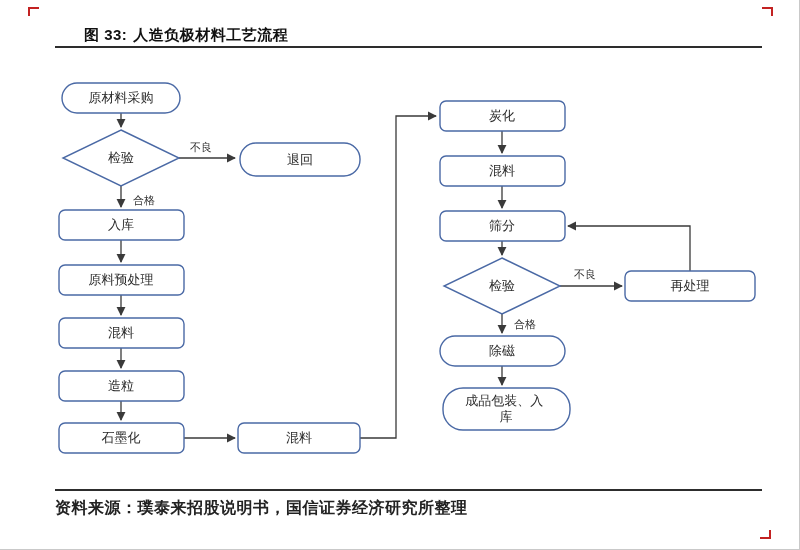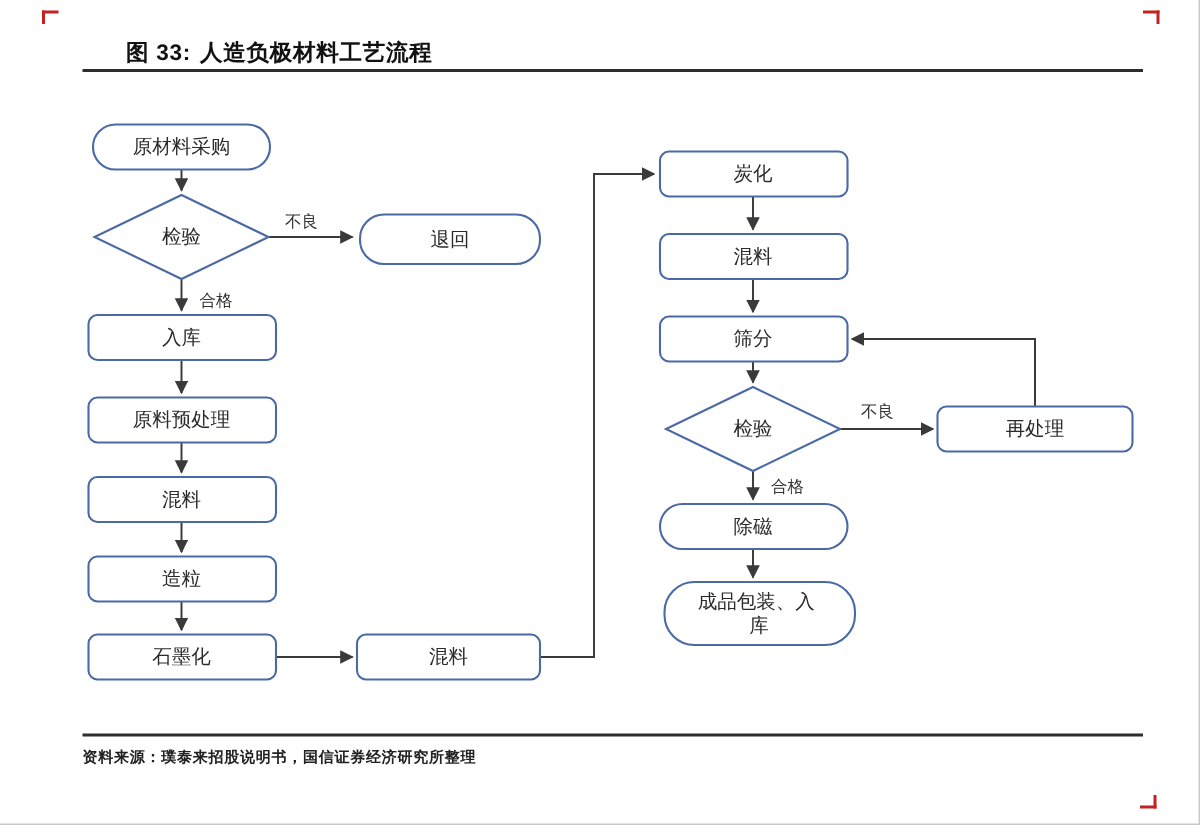--- a/index.html
+++ b/index.html
@@ -22,21 +22,21 @@
     position:absolute;left:55px;top:26px;
     font-size:15px;font-weight:bold;color:#111;
     letter-spacing:0.5px;
     margin-left:29px;
   }
   .fig-title .sep{display:inline-block;width:6px;}
   .rule-top{position:absolute;left:55px;top:46px;width:707px;height:2px;background:#2d2d2d;}
   .rule-bottom{position:absolute;left:55px;top:489px;width:707px;height:2px;background:#2d2d2d;}
   .source-line{
     position:absolute;left:55px;top:498px;
-    font-size:10px;font-weight:bold;color:#222;letter-spacing:0.5px;
+    font-size:16px;font-weight:bold;color:#222;letter-spacing:0.5px;
   }
   svg.flow{position:absolute;left:0;top:58px;}
   svg.flow .node{fill:#ffffff;stroke:var(--box-blue,#4a69a5);stroke-width:1.4;}
   svg.flow .edge{stroke:#3a3a3a;stroke-width:1.3;fill:none;}
   svg.flow text{
     font-family:"Liberation Sans","DejaVu Sans",sans-serif;
     font-size:13px;fill:#2a2a2a;
   }
   svg.flow text.edge-label{font-size:11px;fill:#333;}
 </style>

